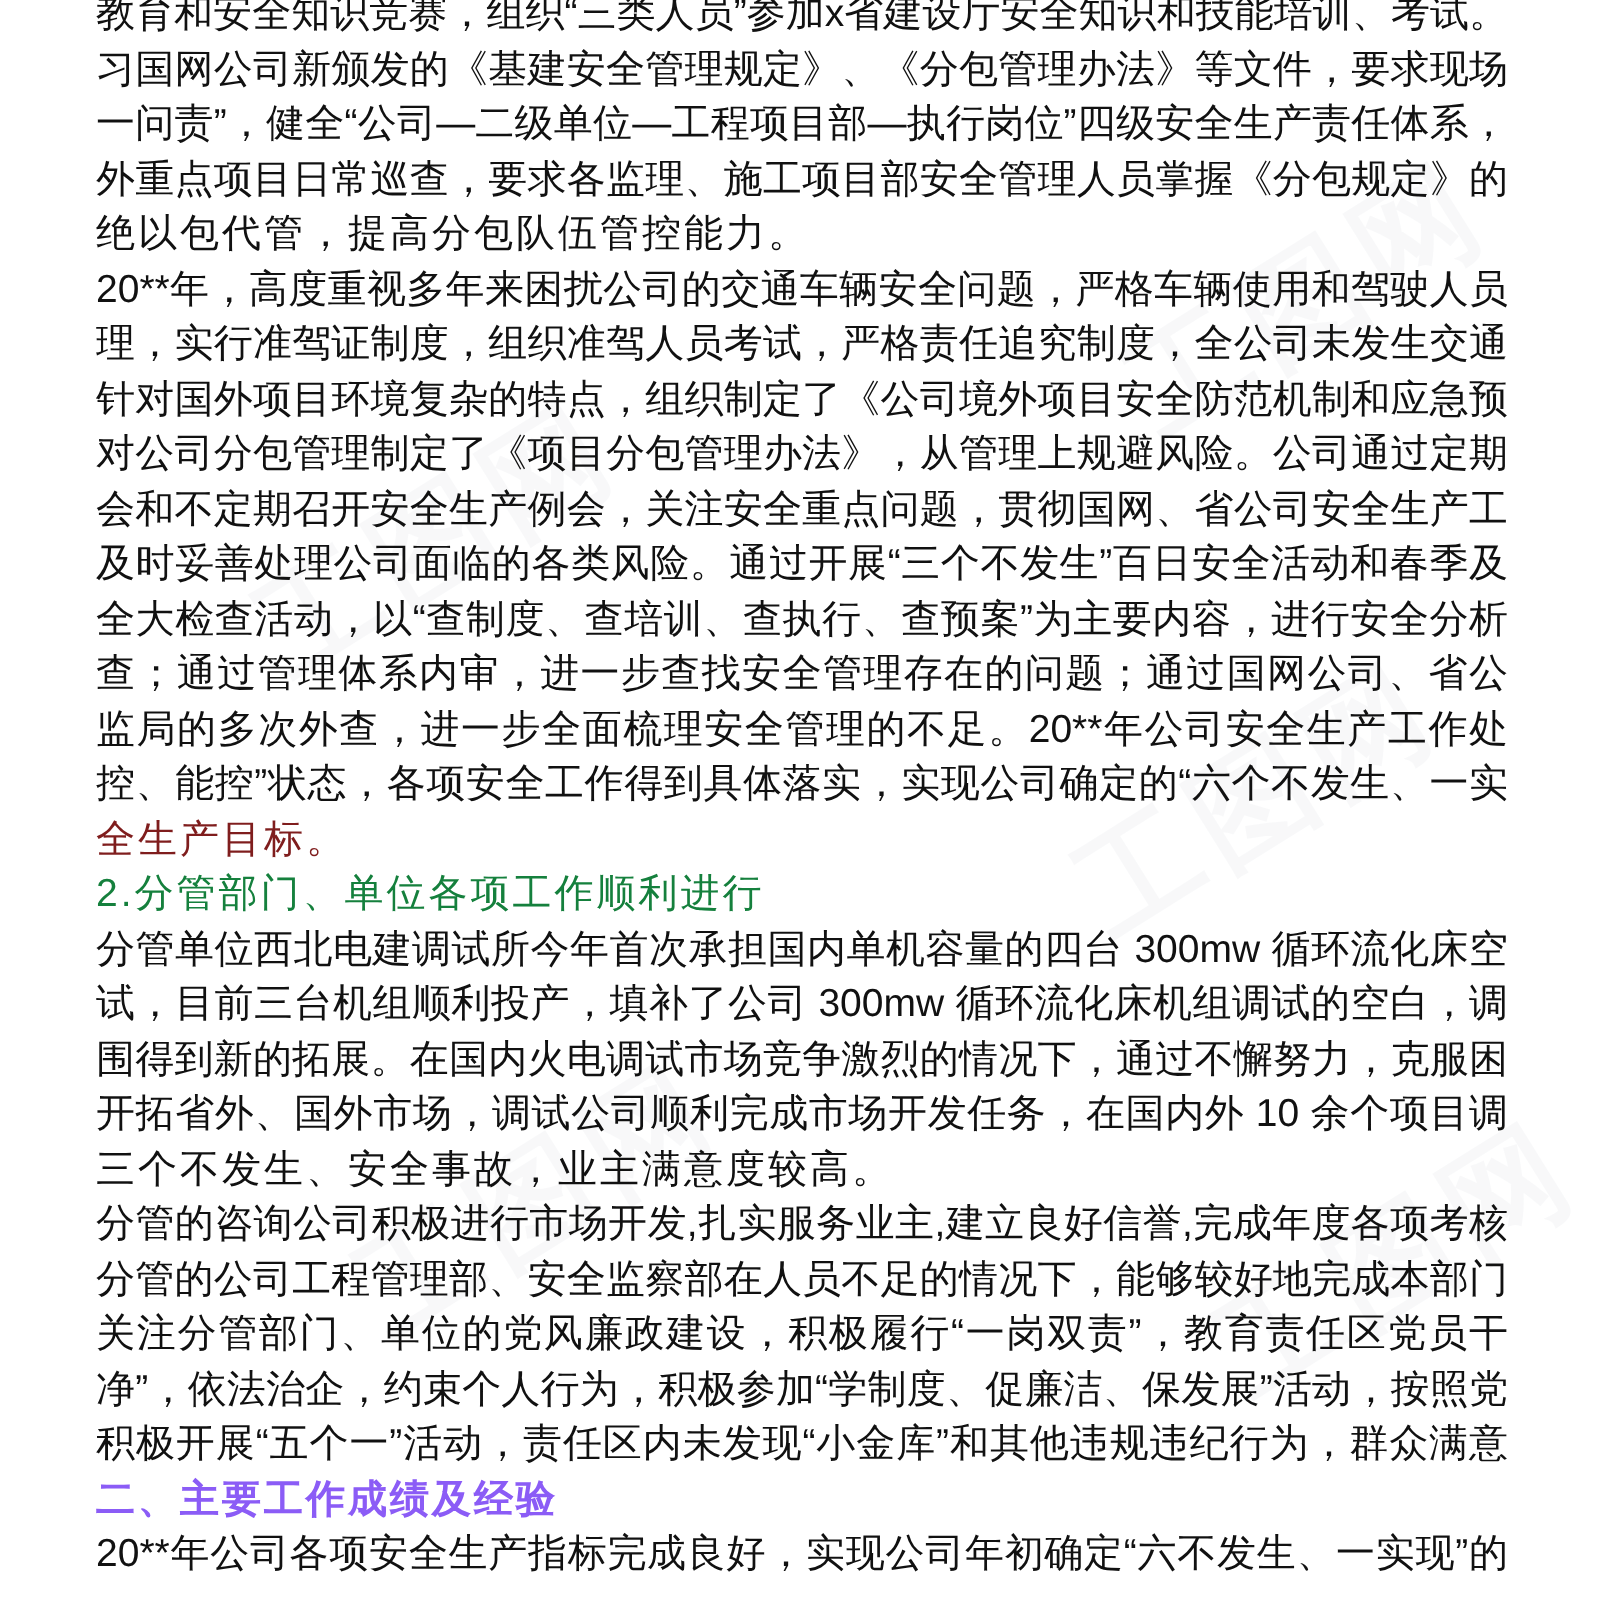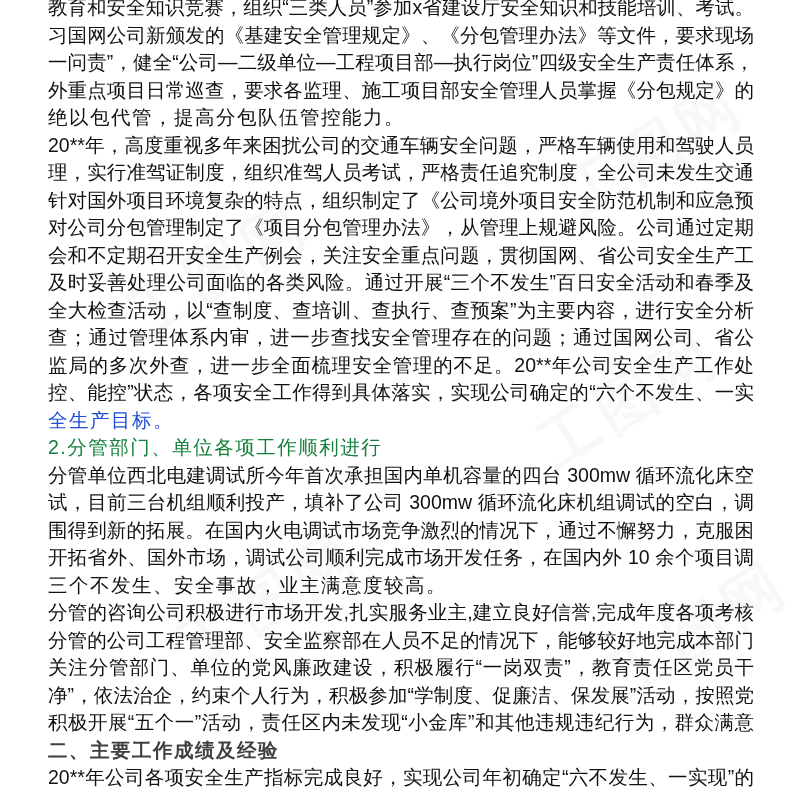--- a/index.html
+++ b/index.html
@@ -79,28 +79,28 @@
       <div class="line fill" style="color: rgb(17, 17, 17);">20**年，高度重视多年来困扰公司的交通车辆安全问题，严格车辆使用和驾驶人员的安全管</div>
       <div class="line fill" style="color: rgb(17, 17, 17);">理，实行准驾证制度，组织准驾人员考试，严格责任追究制度，全公司未发生交通事故。</div>
       <div class="line fill" style="color: rgb(17, 17, 17);">针对国外项目环境复杂的特点，组织制定了《公司境外项目安全防范机制和应急预案》，针</div>
       <div class="line fill" style="color: rgb(17, 17, 17);">对公司分包管理制定了《项目分包管理办法》，从管理上规避风险。公司通过定期召开安委</div>
       <div class="line fill" style="color: rgb(17, 17, 17);">会和不定期召开安全生产例会，关注安全重点问题，贯彻国网、省公司安全生产工作精神，</div>
       <div class="line fill" style="color: rgb(17, 17, 17);">及时妥善处理公司面临的各类风险。通过开展“三个不发生”百日安全活动和春季及秋冬季安</div>
       <div class="line fill" style="color: rgb(17, 17, 17);">全大检查活动，以“查制度、查培训、查执行、查预案”为主要内容，进行安全分析和隐患排</div>
       <div class="line fill" style="color: rgb(17, 17, 17);">查；通过管理体系内审，进一步查找安全管理存在的问题；通过国网公司、省公司、西北电</div>
       <div class="line fill" style="color: rgb(17, 17, 17);">监局的多次外查，进一步全面梳理安全管理的不足。20**年公司安全生产工作处于“可控、在</div>
       <div class="line fill" style="color: rgb(17, 17, 17);">控、能控”状态，各项安全工作得到具体落实，实现公司确定的“六个不发生、一实现”年度安</div>
-      <div class="line" style="color: #1d4ed8;">全生产目标。</div>
+      <div class="line" style="color: #7f1d1d;">全生产目标。</div>
       <div class="line" style="color: #15803d;">2.分管部门、单位各项工作顺利进行</div>
       <div class="line fill" style="color: rgb(17, 17, 17);">分管单位西北电建调试所今年首次承担国内单机容量的四台 300mw 循环流化床空冷机组调</div>
       <div class="line fill" style="color: rgb(17, 17, 17);">试，目前三台机组顺利投产，填补了公司 300mw 循环流化床机组调试的空白，调试业务范</div>
       <div class="line fill" style="color: rgb(17, 17, 17);">围得到新的拓展。在国内火电调试市场竞争激烈的情况下，通过不懈努力，克服困难，积极</div>
       <div class="line fill" style="color: rgb(17, 17, 17);">开拓省外、国外市场，调试公司顺利完成市场开发任务，在国内外 10 余个项目调试中未发</div>
       <div class="line" style="color: rgb(17, 17, 17);">三个不发生、安全事故，业主满意度较高。</div>
       <div class="line fill" style="color: rgb(17, 17, 17);">分管的咨询公司积极进行市场开发,扎实服务业主,建立良好信誉,完成年度各项考核指标。</div>
       <div class="line fill" style="color: rgb(17, 17, 17);">分管的公司工程管理部、安全监察部在人员不足的情况下，能够较好地完成本部门工作。</div>
       <div class="line fill" style="color: rgb(17, 17, 17);">关注分管部门、单位的党风廉政建设，积极履行“一岗双责”，教育责任区党员干部“干事、干</div>
       <div class="line fill" style="color: rgb(17, 17, 17);">净”，依法治企，约束个人行为，积极参加“学制度、促廉洁、保发展”活动，按照党委安排，</div>
       <div class="line fill" style="color: rgb(17, 17, 17);">积极开展“五个一”活动，责任区内未发现“小金库”和其他违规违纪行为，群众满意度高。</div>
-      <div class="line bold" style="color: #404040;">二、主要工作成绩及经验</div>
+      <div class="line bold" style="color: #8b5cf6;">二、主要工作成绩及经验</div>
       <div class="line fill" style="color: rgb(17, 17, 17);">20**年公司各项安全生产指标完成良好，实现公司年初确定“六不发生、一实现”的安全目标，</div>
     </div>
 </div>
 
 </body></html>

